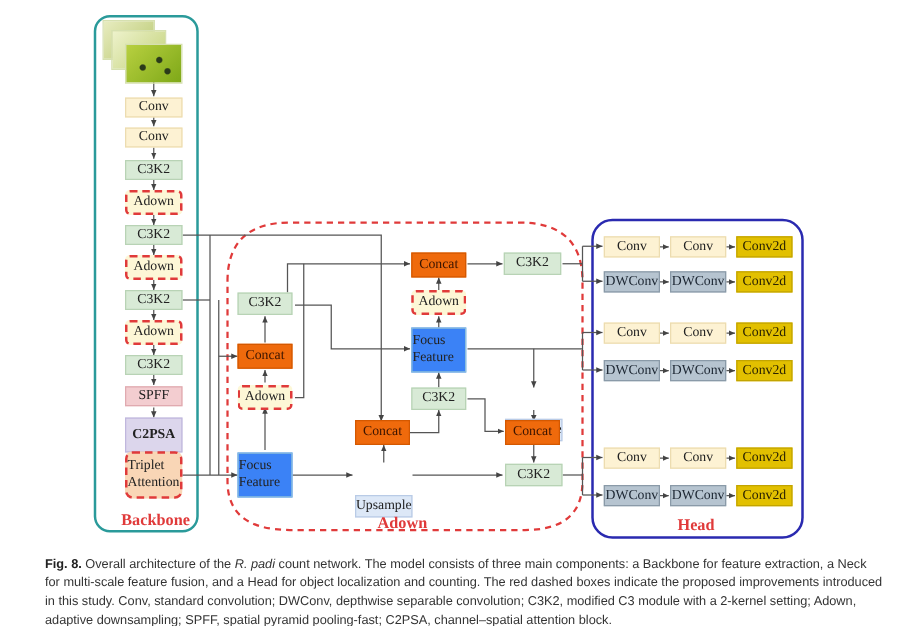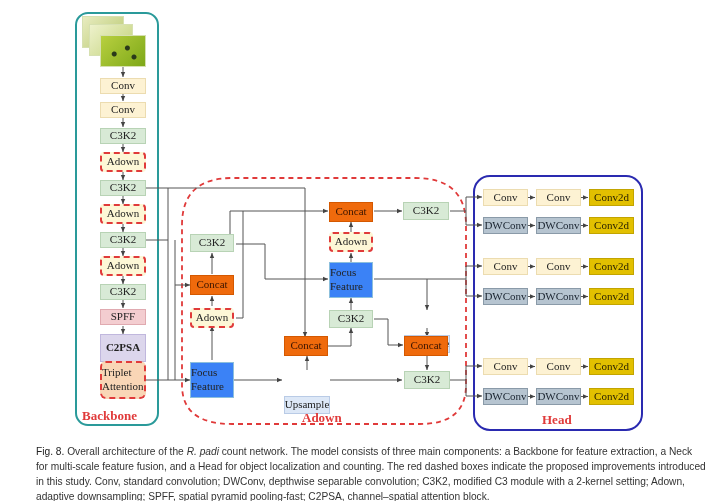--- a/index.html
+++ b/index.html
@@ -12,21 +12,21 @@
   .spff { background:#f3cdd0; border:1px solid #e0aab0; }
   .c2psa { background:#dcd6ec; border:1px solid #c0b7dd; }
   .triplet { background:#f9d6b6; border:2.5px dashed #e03a3a; border-radius:6px; font-size:11px; }
   .concat { background:#ef6a0c; border:1px solid #d45800; color:#3a1400; }
   .focus { background:#3b82f6; border:1px solid #8cbfdc; }
   .upsample { background:#dde8f7; border:1px solid #b9cbe6;margin-top:25px; }
   .dwconv { background:#b6c4d0; border:1px solid #8a9aa8; color:#1a2430; }
   .conv2d { background:#e2c000; border:1px solid #c2a400; color:#2a2200; }
   .panel-label { position:absolute; font-weight:bold; font-size:13px; color:#e03a3a; }
   #caption { position:absolute; left:36px; top:444px; width:670px; font-family:"Liberation Sans", sans-serif; font-size:10.2px; line-height:15px; color:#333; }
-  #caption b { font-weight:normal; color:#222; }
+  #caption b { font-weight:bold; color:#222; }
   .input-img { position:absolute; border:1px solid #d6e0b0; }
 </style>
 </head>
 <body>
 
 <div id="diagram">
 
   <svg width="723" height="435" style="position:absolute;left:0;top:0">
     <defs>
       <marker id="ah" markerWidth="6" markerHeight="6" refX="5" refY="3" orient="auto">
@@ -142,21 +142,21 @@
       <div class="blk adown" style="left: 100px; top: 152px; width: 46px; height: 20px;">Adown</div>
       <div class="blk c3k2" style="left: 100px; top: 180px; width: 46px; height: 16px;">C3K2</div>
       <div class="blk adown" style="left: 100px; top: 204px; width: 46px; height: 20px;">Adown</div>
       <div class="blk c3k2" style="left: 100px; top: 232px; width: 46px; height: 16px;">C3K2</div>
       <div class="blk adown" style="left: 100px; top: 256px; width: 46px; height: 20px;">Adown</div>
       <div class="blk c3k2" style="left: 100px; top: 284px; width: 46px; height: 16px;">C3K2</div>
       <div class="blk spff" style="left: 100px; top: 309px; width: 46px; height: 16px;">SPFF</div>
       <div class="blk c2psa" style="left: 100px; top: 334px; width: 46px; height: 28px; font-weight: bold;">C2PSA</div>
       <div class="blk triplet" style="left: 100px; top: 361px; width: 46px; height: 38px;">Triplet Attention</div>
     </div>
-  <div class="panel-label" style="left:82px;top:408px;">Backbone</div>
+  <div class="panel-label" style="left:97px;top:408px;">Backbone</div>
 
   <div class="blk focus" style="left:190px;top:362px;width:44px;height:36px;">Focus Feature</div>
   <div class="blk adown" style="left:190px;top:308px;width:44px;height:20px;">Adown</div>
   <div class="blk concat" style="left:190px;top:275px;width:44px;height:20px;">Concat</div>
   <div class="blk c3k2" style="left:190px;top:234px;width:44px;height:18px;">C3K2</div>
   <div class="blk upsample" style="left:284px;top:371px;width:46px;height:18px;">Upsample</div>
   <div class="blk concat" style="left:284px;top:336px;width:44px;height:20px;">Concat</div>
   <div class="blk c3k2" style="left:329px;top:310px;width:44px;height:18px;">C3K2</div>
   <div class="blk focus" style="left:329px;top:262px;width:44px;height:36px;">Focus Feature</div>
   <div class="blk adown" style="left:329px;top:232px;width:44px;height:20px;">Adown</div>

